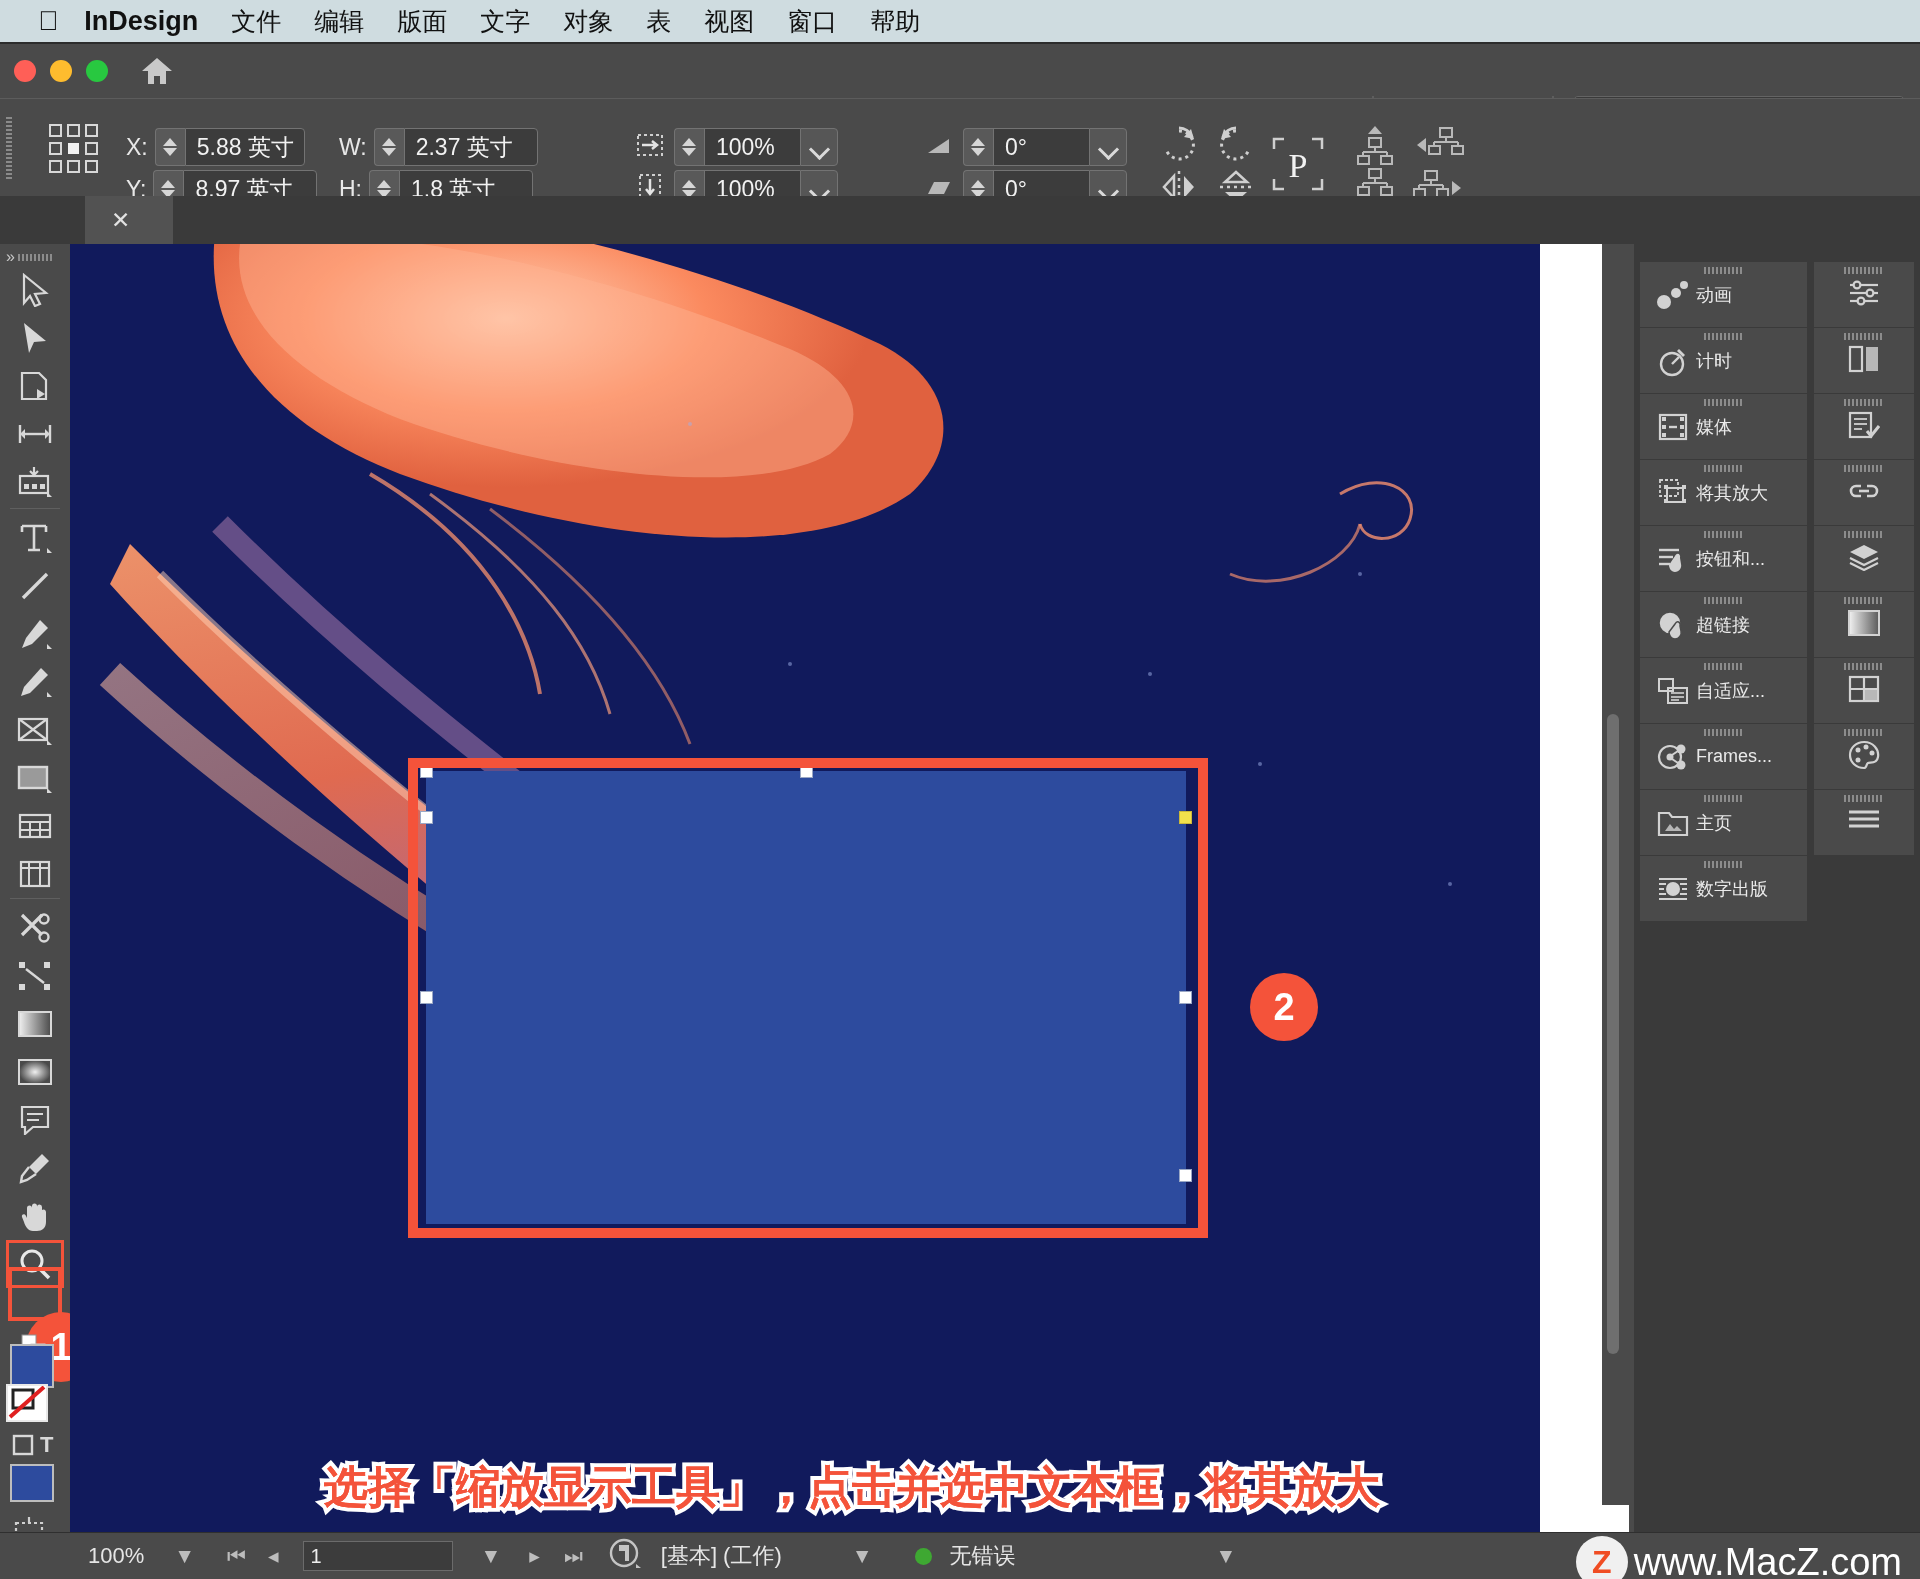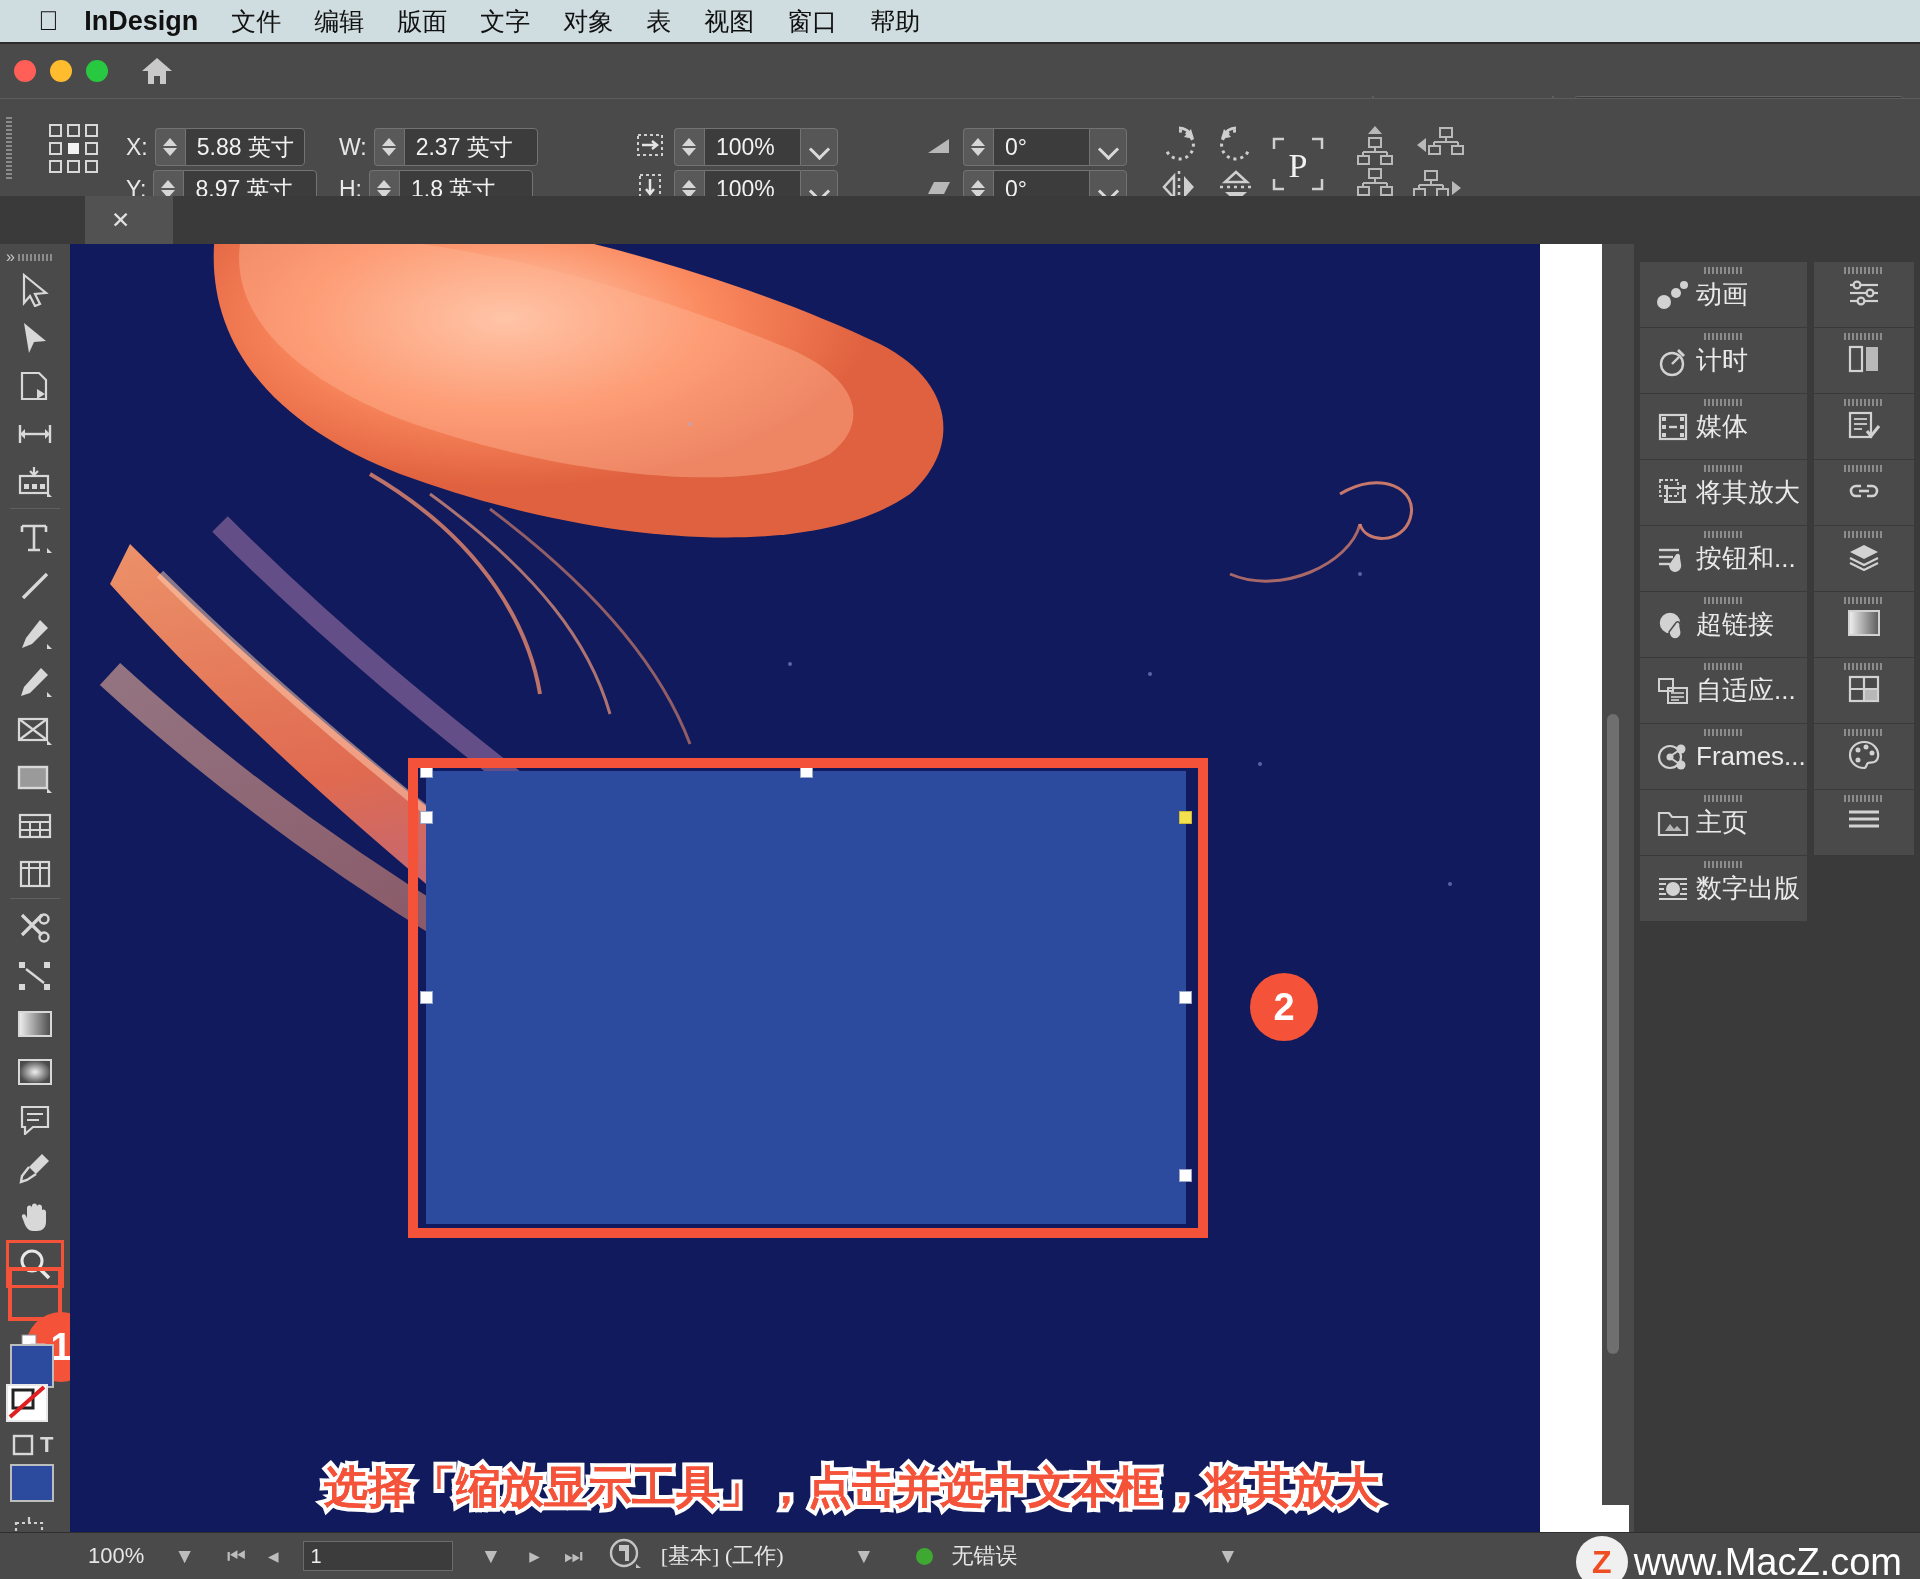--- a/index.html
+++ b/index.html
@@ -116,21 +116,21 @@
   
   #dock { position:absolute; left:1634px; top:244px; width:286px; height:1288px; background:#3a3a3a; }
   #dockCol1 { position:absolute; left:6px; top:18px; width:167px; }
   .pitem { height:66px; background:#4a4a4a; border-bottom:1px solid #3a3a3a;
     display:flex; align-items:center; position:relative; }
   .pitem .grip { position:absolute; left:50%; top:5px; transform:translateX(-50%);
     width:40px; height:7px;
     background:repeating-linear-gradient(to right,#8c8c8c 0 2px,transparent 2px 4px); }
   .pitem .pico { width:46px; margin-left:10px; display:flex; justify-content:center;
     align-items:center; color:#d6d6d6; }
-  .pitem .plab { color:#eaeaea; font-size:26px; }
+  .pitem .plab { color:#eaeaea; font-size:18px; }
   #dockCol2 { position:absolute; left:180px; top:18px; width:100px; }
   .pitem2 { height:66px; background:#4a4a4a; border-bottom:1px solid #3a3a3a;
     display:flex; align-items:center; justify-content:center; position:relative; }
   .pitem2 .grip { position:absolute; left:50%; top:5px; transform:translateX(-50%);
     width:40px; height:7px;
     background:repeating-linear-gradient(to right,#8c8c8c 0 2px,transparent 2px 4px); }
 
   
   #statusbar { position:absolute; left:0; top:1532px; width:1920px; height:47px;
     background:#4a4a4a; border-top:1px solid #2f2f2f; display:flex; align-items:center; }
@@ -989,21 +989,21 @@
   <span class="navarrow" style="margin-left:28px;">▼</span>
   <span class="navarrow" style="margin-left:28px;">▸</span>
   <span class="navarrow" style="margin-left:24px;">⏭</span>
   <span style="margin-left:26px;">
     <svg width="34" height="34" viewBox="0 0 34 34">
         <circle cx="15" cy="16" r="13" fill="none" stroke="#c4c4c4" stroke-width="2.4"></circle>
         <path d="M10 8 h10 v16 h-4 v-10 h-6 z" fill="#c4c4c4"></path>
         <path d="M27 27 l5 4 h-5 z" fill="#c4c4c4"></path>
       </svg>
   </span>
-  <span class="sb" style="margin-left:18px;font-family:Liberation Serif, serif;">[基本] (工作)</span>
+  <span class="sb" style="margin-left:18px;">[基本] (工作)</span>
   <span class="navarrow" style="margin-left:70px;">▼</span>
   <span id="errdot" style="margin-left:42px;"></span>
   <span class="sb" style="margin-left:18px;">无错误</span>
   <span class="navarrow" style="margin-left:200px;">▼</span>
 </div>
 <div id="whitecorner"></div>
 
 <div id="watermark">
   <span id="wm-logo">Z</span>
   <span id="wm-text">www.MacZ.com</span>

